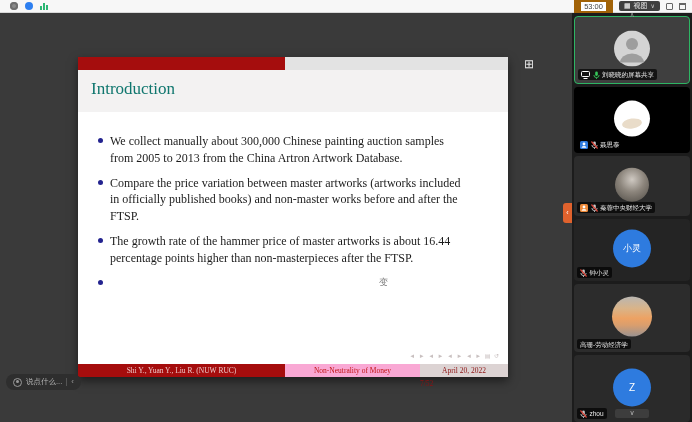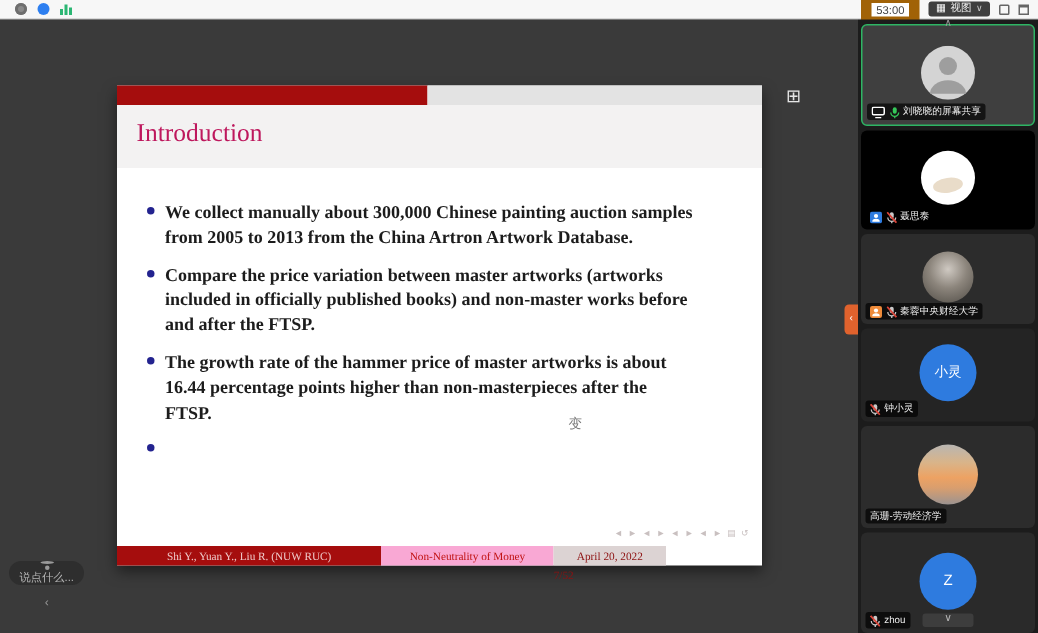--- a/index.html
+++ b/index.html
@@ -27,36 +27,36 @@
   
   .stage{position:absolute;left:0;top:13px;width:572px;height:409px;background:#3a3a3a;}
   .grid-btn{position:absolute;left:522px;top:44px;width:14px;height:14px;color:#e6e6e6;
             font-size:12px;line-height:14px;text-align:center;}
   
   .slide{position:absolute;left:78px;top:44px;width:430px;height:320px;background:#fff;
          box-shadow:0 4px 9px rgba(0,0,0,.5);font-family:"Liberation Serif",serif;}
   .slide-redbar{position:absolute;left:0;top:0;width:207px;height:13px;background:#a50d0d;}
   .slide-redbar-rest{position:absolute;left:207px;top:0;width:223px;height:13px;background:#e3e3e3;}
   .slide-header{position:absolute;left:0;top:13px;width:430px;height:42px;background:#f3f2f2;}
-  .slide-title{position:absolute;left:13px;top:9px;font-size:17px;color:#be185d;}
+  .slide-title{position:absolute;left:13px;top:9px;font-size:17px;color:#0f766e;}
   .slide-body{position:absolute;left:0;top:55px;width:430px;height:252px;background:#fff;}
   .bullets{position:absolute;left:18px;top:21px;width:366px;}
-  .bullet{position:relative;padding-left:14px;margin-bottom:8px;font-size:12px;line-height:1.4;color:#1c1c1c;font-weight:bold;}
+  .bullet{position:relative;padding-left:14px;margin-bottom:8px;font-size:12px;line-height:1.4;color:#1c1c1c;}
   .bullet-dot{position:absolute;left:2px;top:5px;width:5px;height:5px;border-radius:50%;background:#23238f;}
   .ime-char{position:absolute;left:301px;top:219px;font-size:9px;color:#777;font-family:"Liberation Sans",sans-serif;}
   .nav-syms{position:absolute;right:8px;bottom:18px;font-size:6px;color:#c9c0c0;letter-spacing:1px;}
-  .slide-footer{position:absolute;left:0;bottom:0;width:366px;height:13px;display:flex;font-size:7.5px;line-height:13px;}
+  .slide-footer{position:absolute;left:0;bottom:0;width:430px;height:13px;display:flex;font-size:7.5px;line-height:13px;}
   .foot-authors{width:207px;background:#a50d0d;color:#efc9c9;text-align:center;overflow:hidden;white-space:nowrap;}
   .foot-title{width:135px;background:#f9a8d4;color:#c01212;text-align:center;white-space:nowrap;}
   .foot-right{width:88px;background:#dcd3d3;color:#8d1111;display:flex;white-space:nowrap;flex-direction:column;}
   .foot-date{flex:1;text-align:center;}
   .foot-page{padding-right:5px;}
   
   .chat-pill{position:absolute;left:6px;top:361px;height:16px;background:#2e2e2e;border-radius:9px;
-             display:flex;align-items:center;gap:4px;padding:0 7px;flex-direction:column;}
+             display:flex;align-items:center;gap:4px;padding:0 7px;}
   .chat-icon{width:9px;height:9px;border:1px solid #9a9a9a;border-radius:50%;box-sizing:border-box;position:relative;}
   .chat-icon::after{content:"";position:absolute;left:2px;top:1.5px;width:3px;height:3px;border-radius:50%;background:#9a9a9a;}
   .chat-text{font-size:7.5px;color:#b5b5b5;}
   .chat-div{width:1px;height:8px;background:#555;}
   .chat-chev{font-size:8px;color:#9a9a9a;line-height:8px;}
   
   .sidebar{position:absolute;left:572px;top:13px;width:120px;height:409px;background:#1c1c1c;}
   .collapse-up{position:absolute;left:50%;top:-2px;transform:translateX(-50%);color:#9a9a9a;font-size:7px;z-index:3;}
   .handle{position:absolute;left:563px;top:203px;width:9px;height:20px;background:#e0622d;border-radius:3px 0 0 3px;
           color:#fff;font-size:7px;line-height:20px;text-align:center;z-index:3;}

